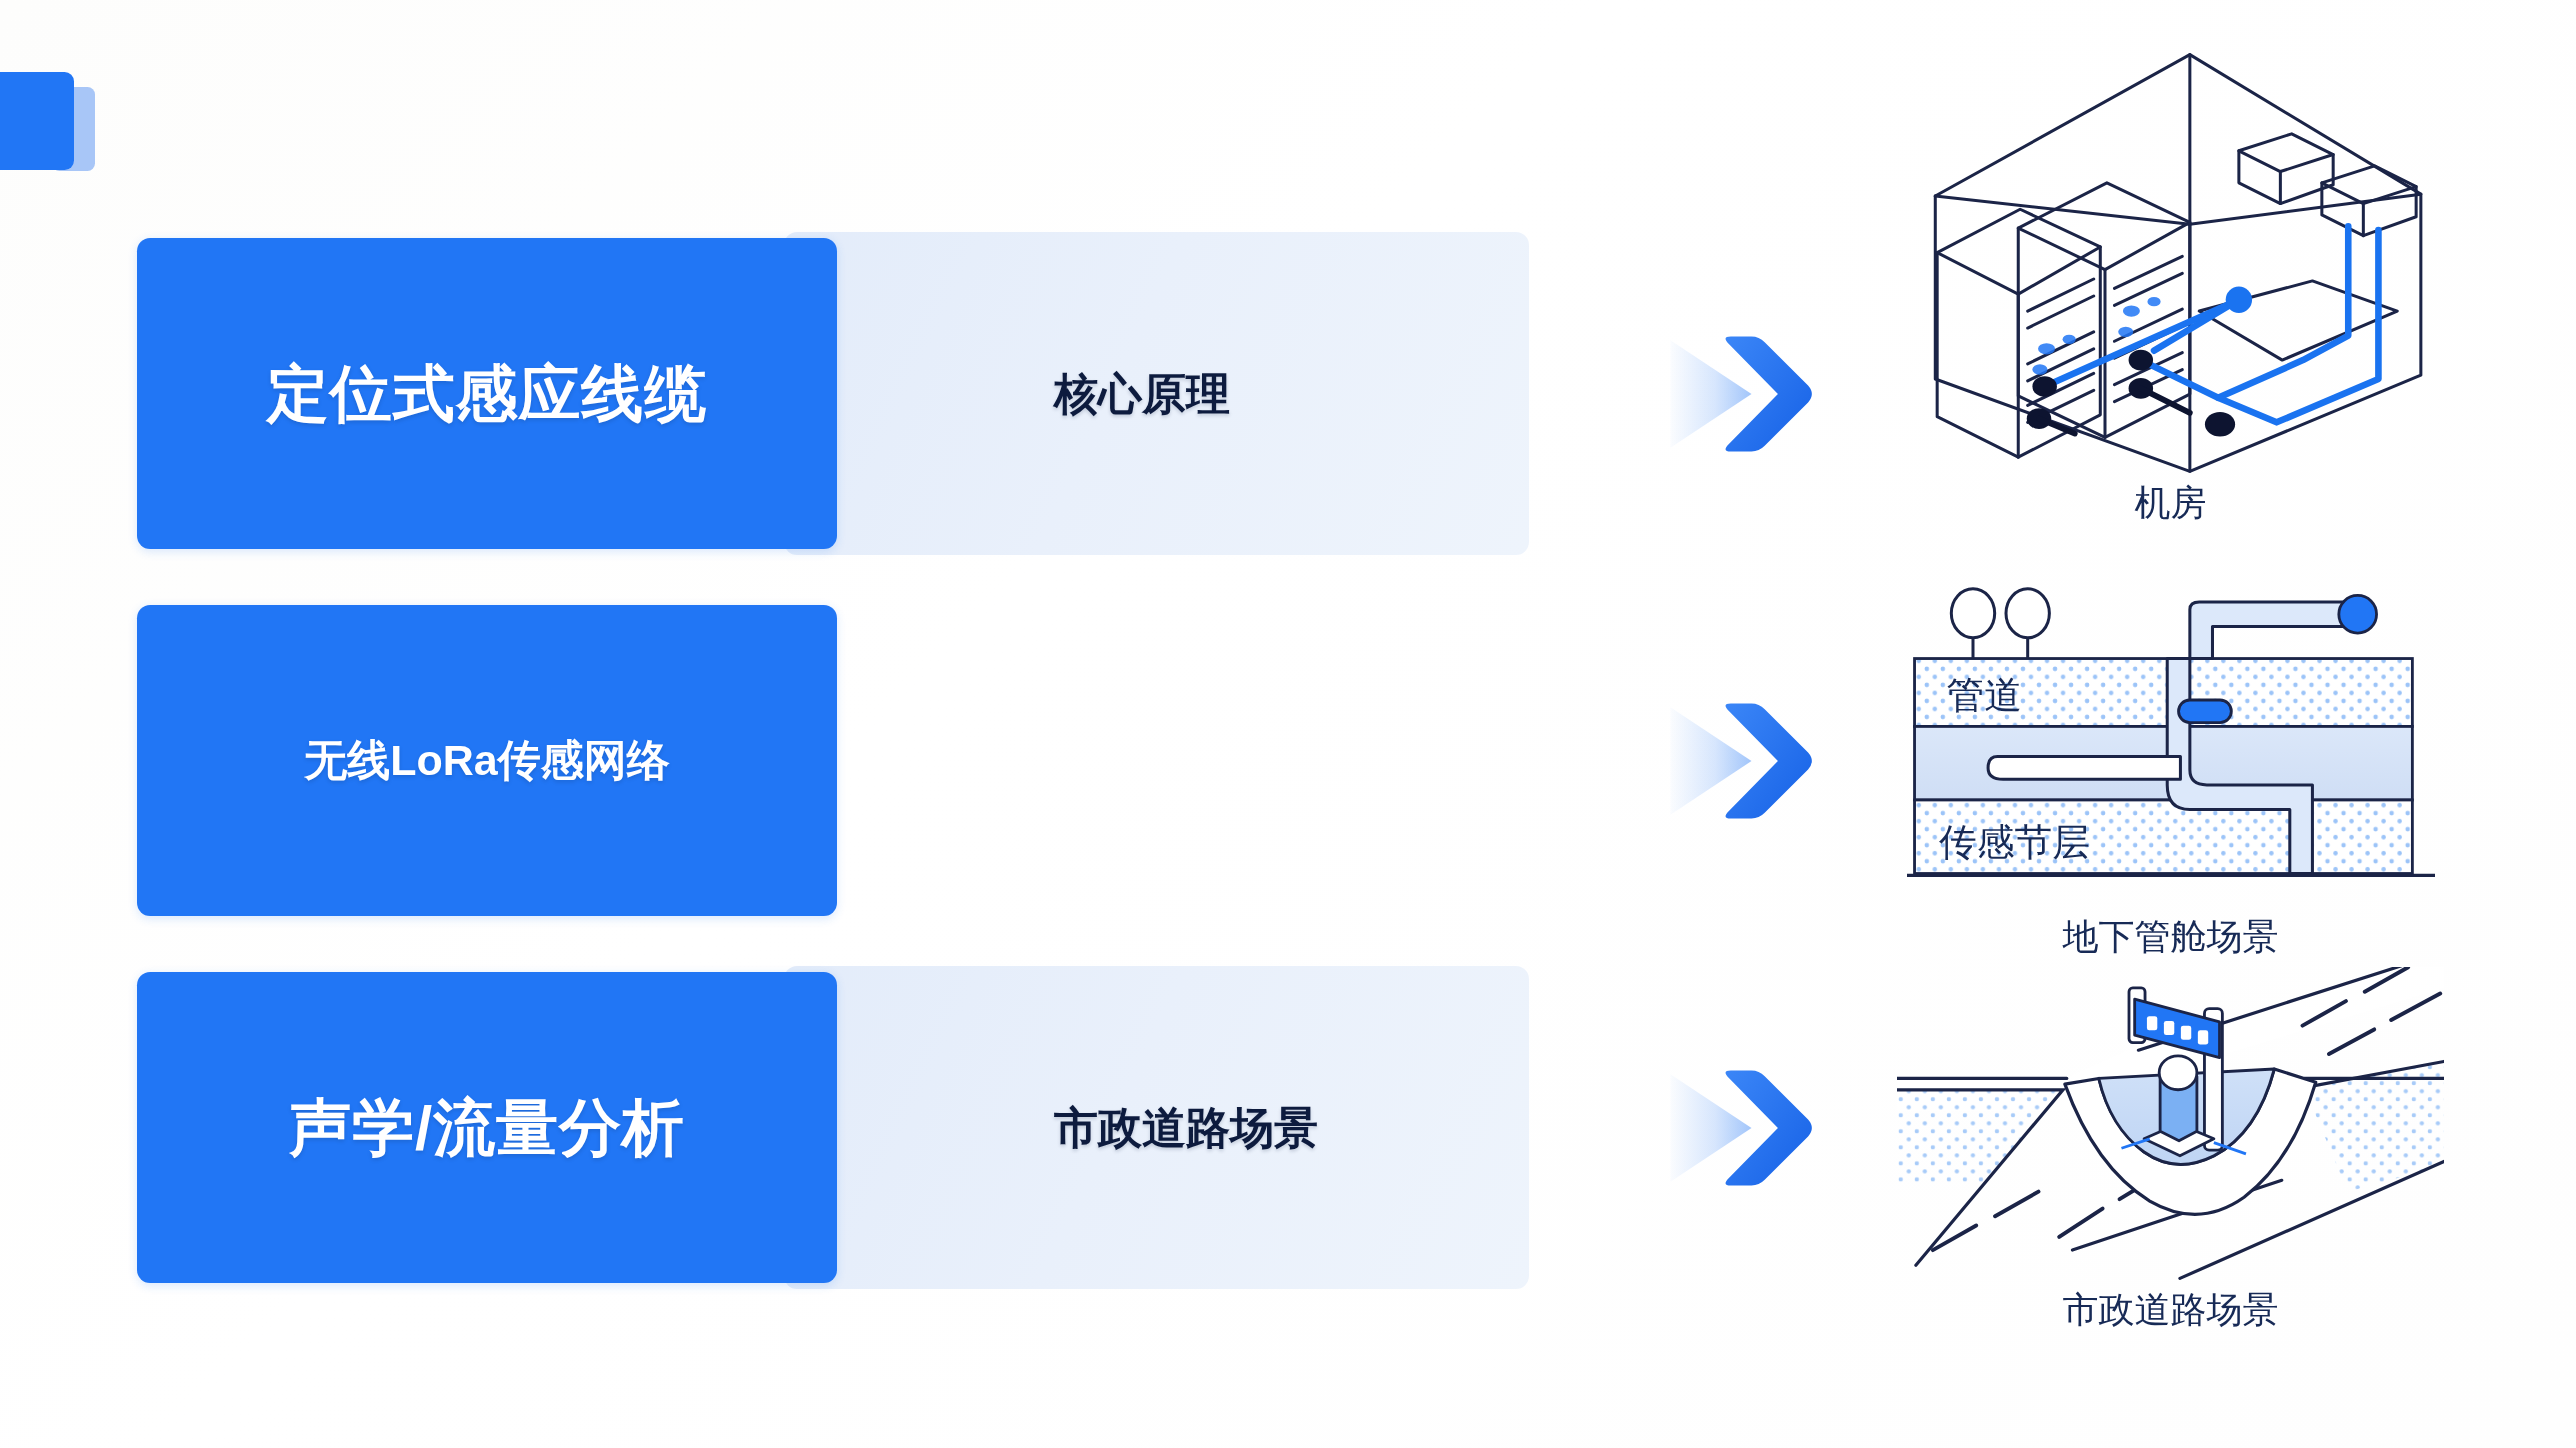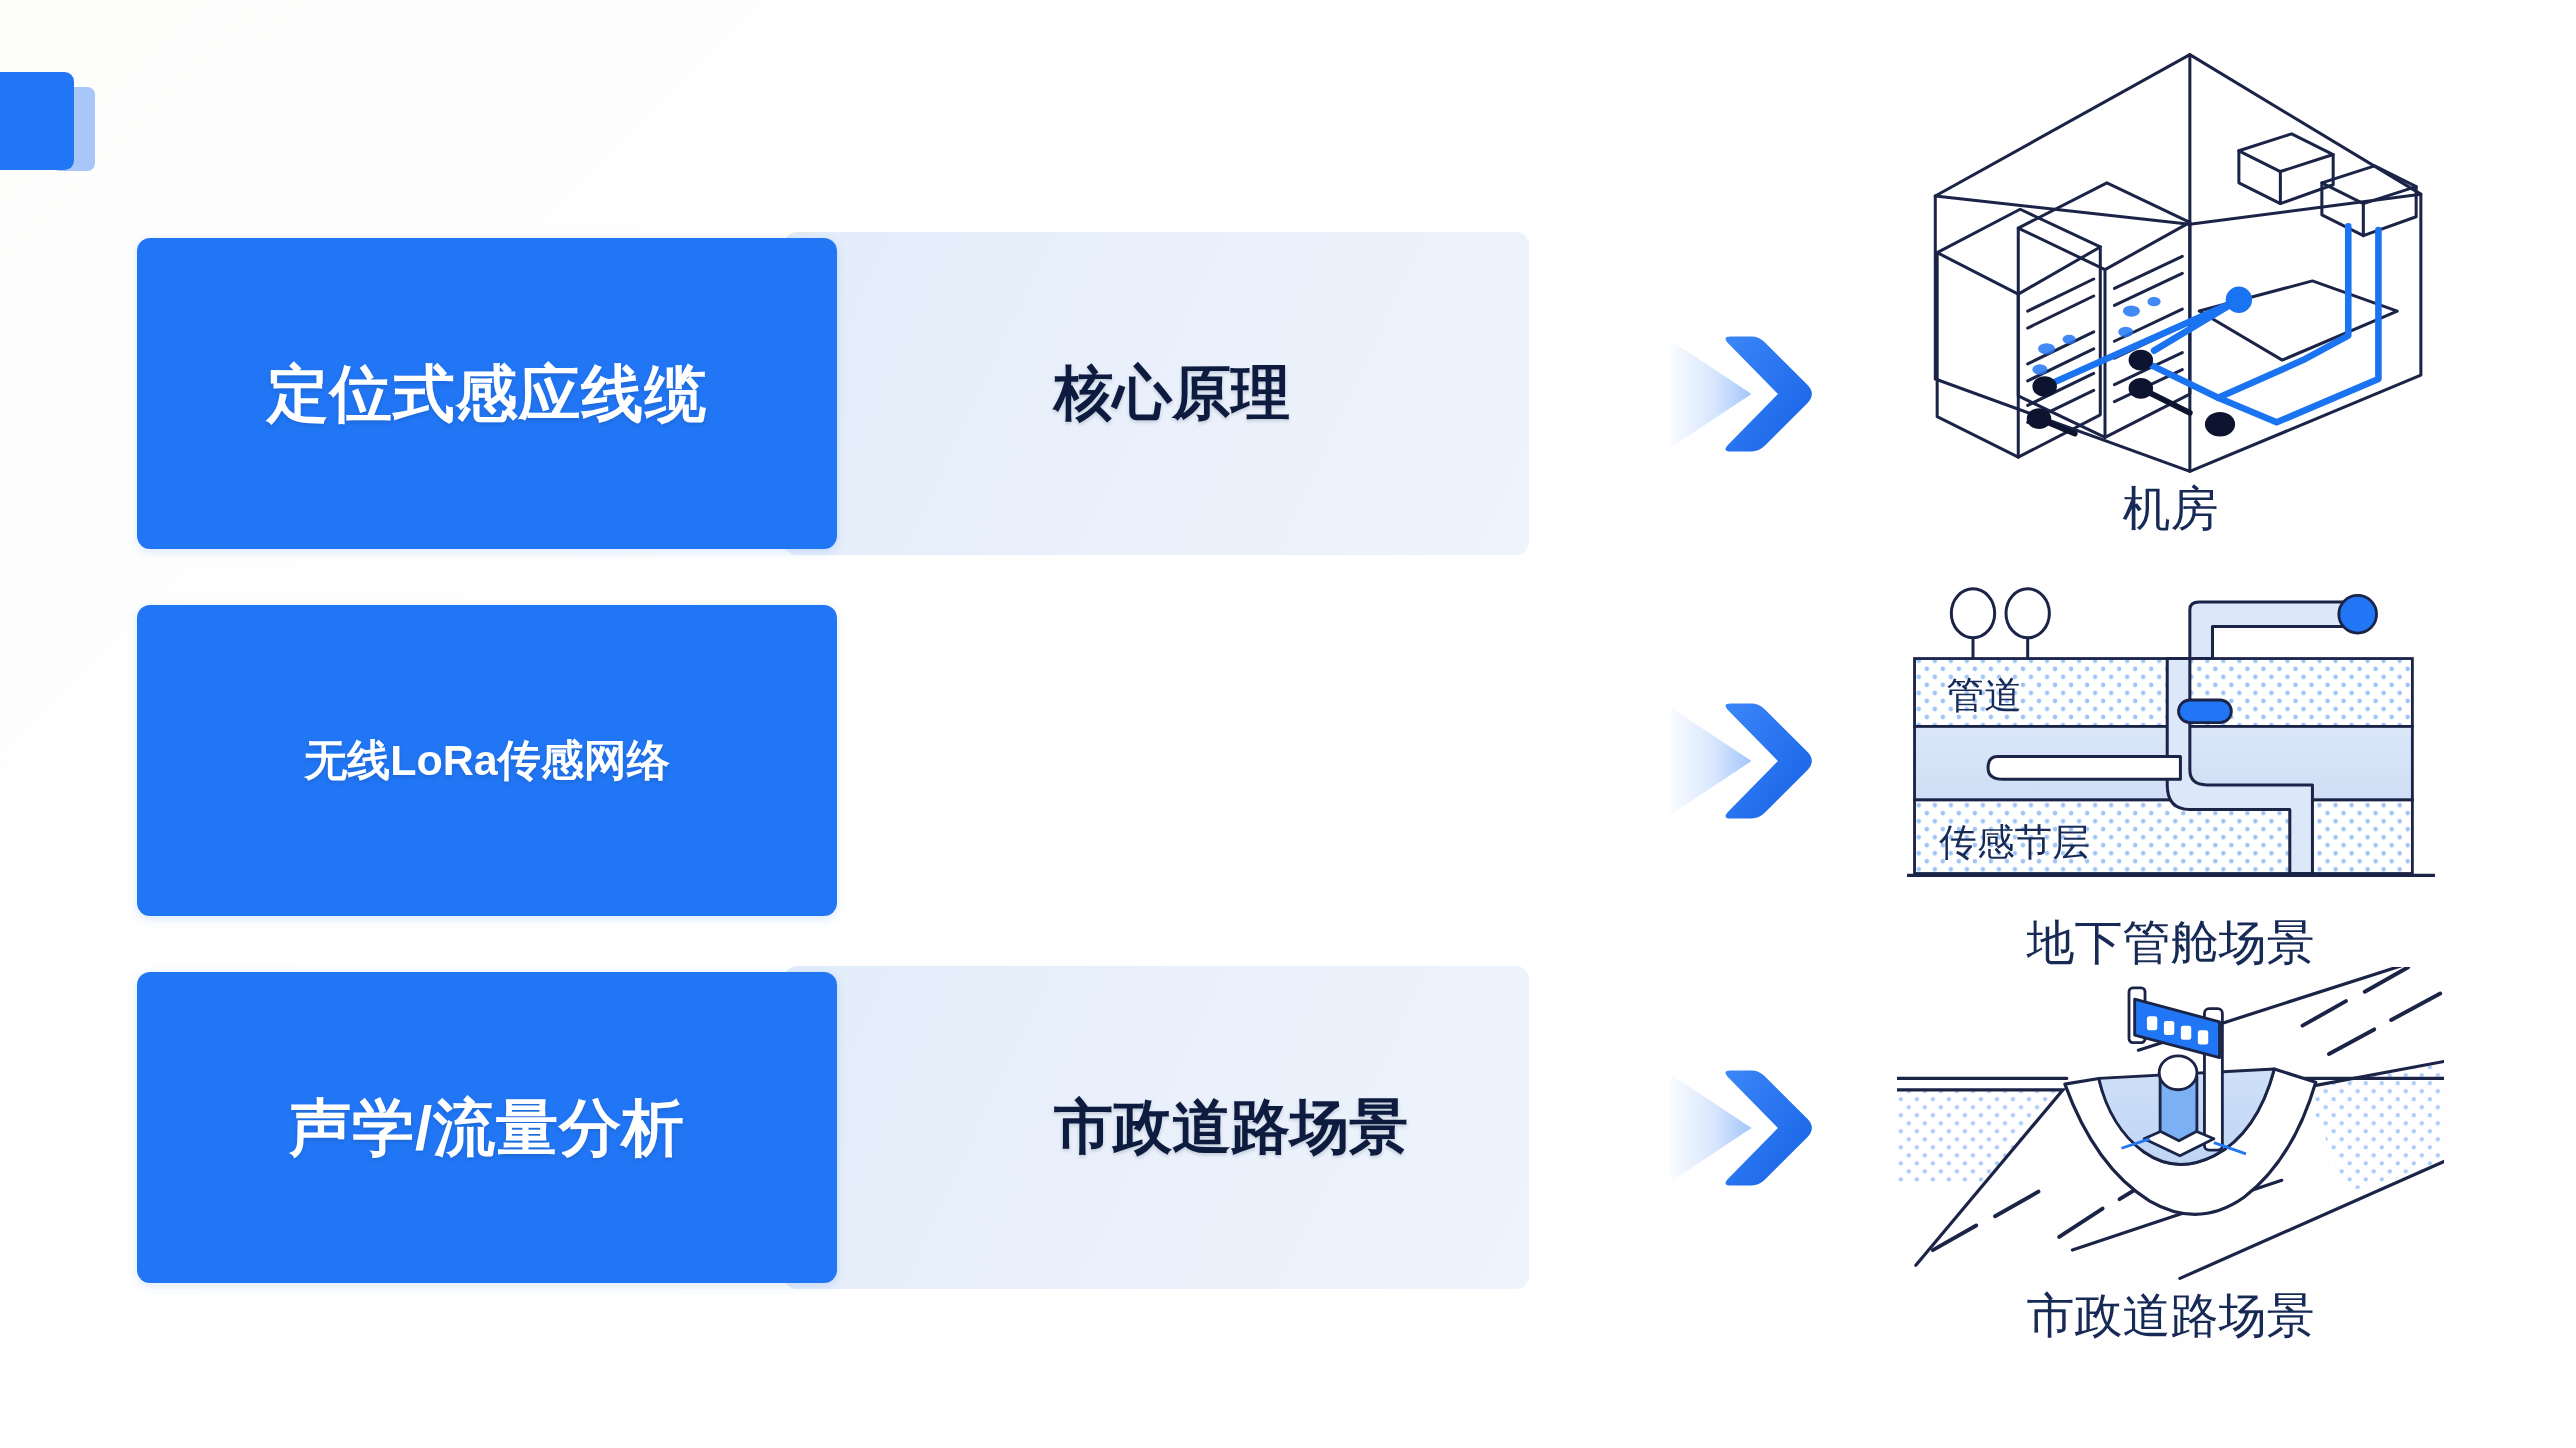--- a/index.html
+++ b/index.html
@@ -88,21 +88,21 @@
     width: 745px;
     height: 323px;
     background: linear-gradient(115deg, #e3ecfa 0%, #e9f0fb 45%, #eef4fc 100%);
     border-radius: 13.2px;
     display: flex;
     align-items: center;
     z-index: 1;
   }
   .row-aspect .label {
     color: #0d1b3e;
-    font-size: 59px;
+    font-size: 44px;
     font-weight: bold;
     line-height: 1;
     white-space: nowrap;
     margin-left: 270px;
     text-shadow: 0 1.9px 3.8px rgba(13,27,62,0.18);
   }
 
   
   .chev-col {
     position: absolute;
@@ -133,21 +133,21 @@
     position: absolute;
     left: 0;
     width: 585px;
     text-align: center;
   }
   .illus.i1 { top: 28px; }
   .illus.i2 { top: 585px; }
   .illus.i3 { top: 967px; }
   .illus .caption {
     margin-top: 3.8px;
-    font-size: 48px;
+    font-size: 36px;
     color: #172a56;
     font-weight: normal;
     line-height: 1;
   }
   svg { display: block; }
   .illus svg { margin: 0 auto; }
 </style>
 </head>
 <body>
 

